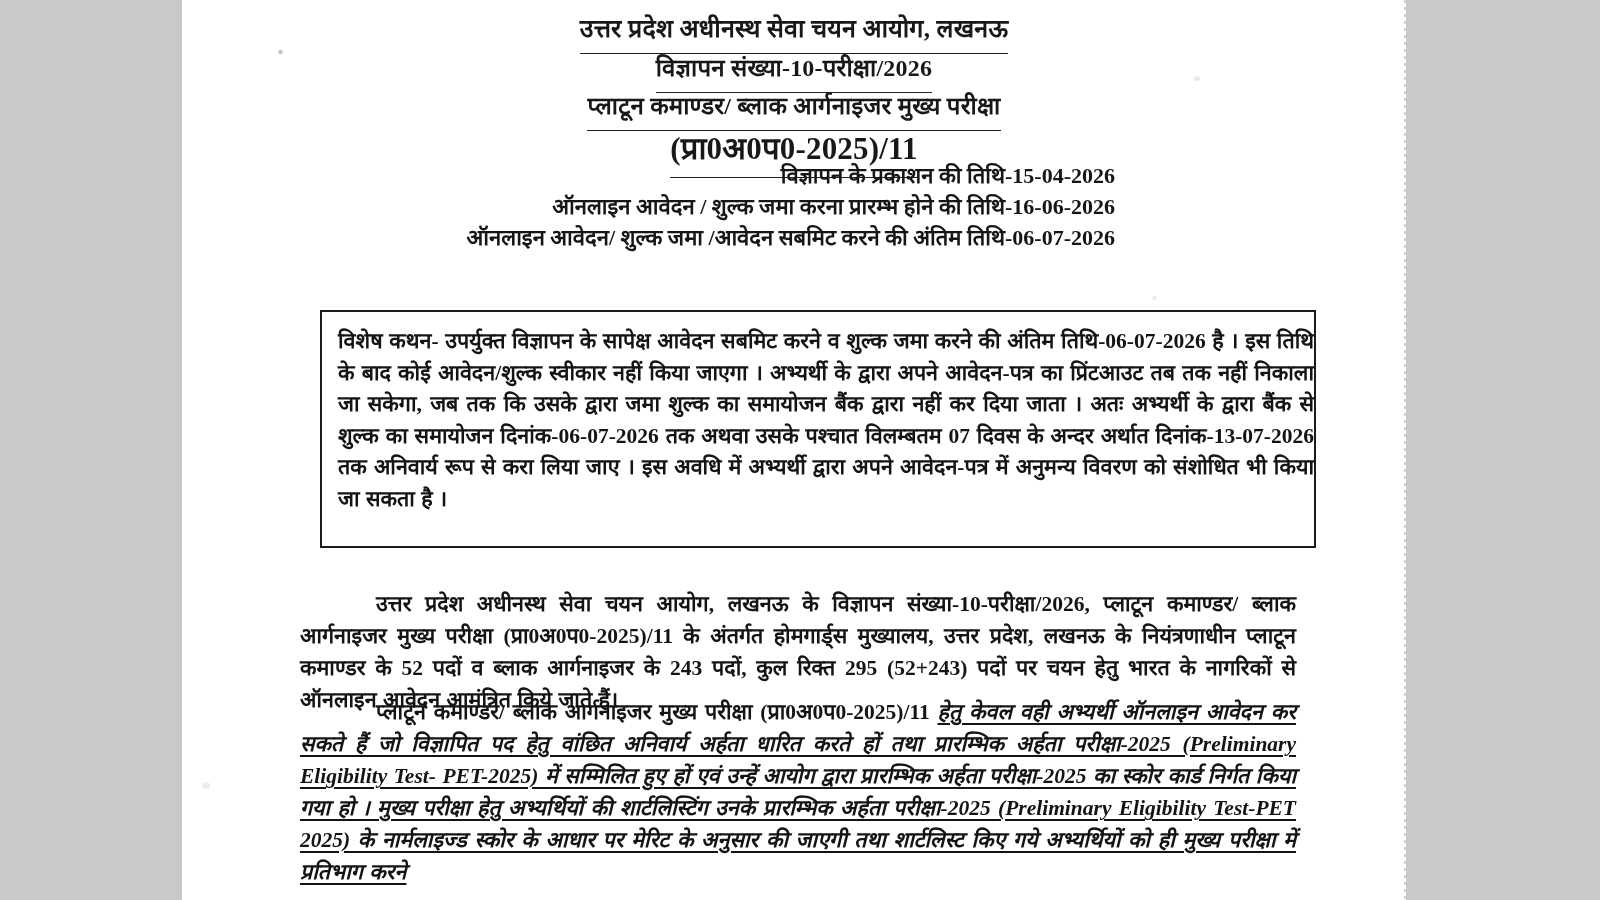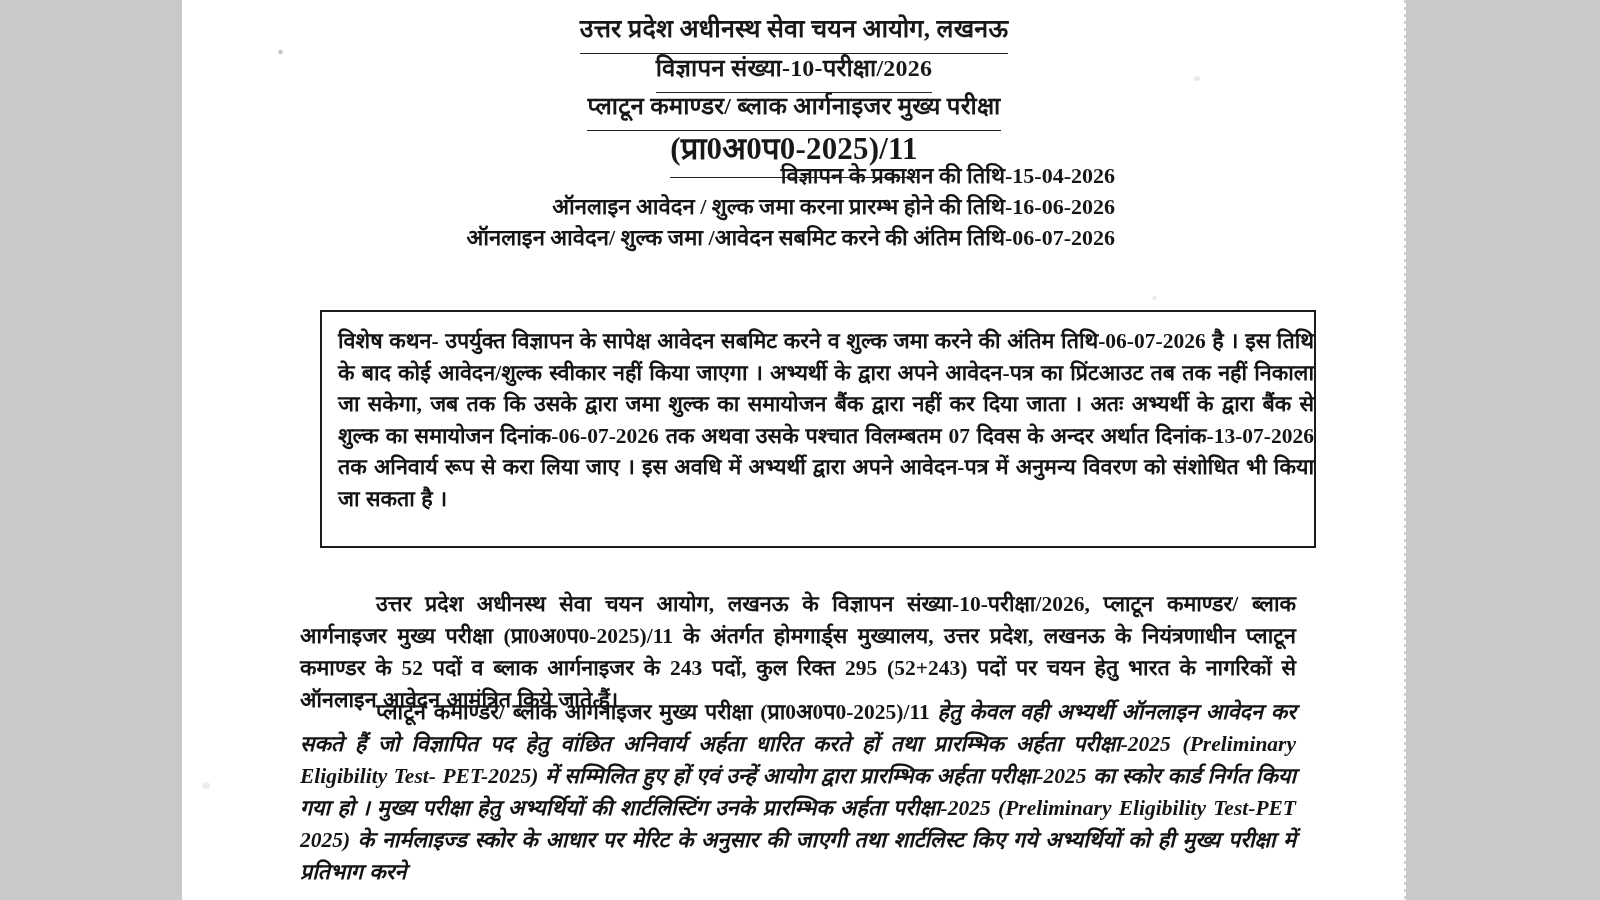--- a/index.html
+++ b/index.html
@@ -100,20 +100,21 @@
     line-height:32px;
     color:#141414;
     text-align:justify;
     text-justify:inter-word;
     word-spacing:1px;
   }
   #para1{ top:566px; text-indent:76px;margin-top:22px; }
   #para2{ top:696px; text-indent:76px; }
   #para2 .ital{
     font-style:italic;
+    text-decoration:underline;
     text-underline-offset:4px;
     text-decoration-thickness:1.5px;
   }
   .fade-bottom{
     position:absolute; left:0; right:0; bottom:0; height:10px;
     background:linear-gradient(to bottom, rgba(255,255,255,0), rgba(255,255,255,0));
   }
 </style>
 </head>
 <body>

